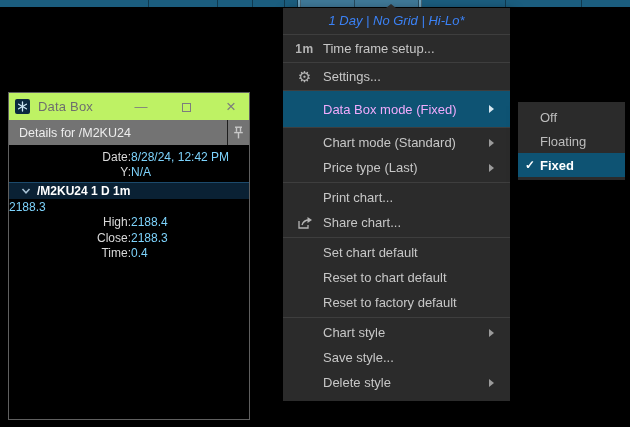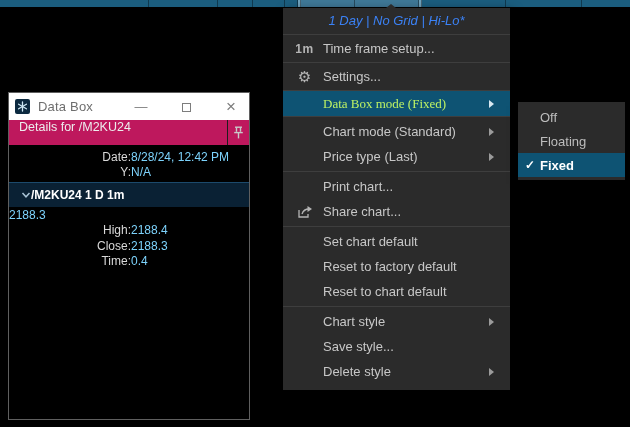--- a/index.html
+++ b/index.html
@@ -9,58 +9,58 @@
 
   
   .topbar{position:absolute;left:0;top:0;width:630px;height:7px;display:flex;background:#1b5d7e;}
   .tseg{height:100%;border-right:1px solid rgba(0,0,0,.38);}
   .tseg.lit{background:#3f7897;}
   .tseg.cap{background:#6fa1bc;}
 
   
   .databox{position:absolute;left:8px;top:92px;width:242px;height:328px;background:#000;
            border:1px solid #5f5f5f;display:flex;flex-direction:column;}
-  .titlebar{height:27px;background:#ffffff;display:flex;align-items:center;padding:0 10px 0 6px;flex:none;}
+  .titlebar{height:27px;background:#bef264;display:flex;align-items:center;padding:0 10px 0 6px;flex:none;}
   .appicon{width:15px;height:15px;margin-right:8px;flex:none;display:block;}
   .wtitle{font-size:13px;color:#6e6e6e;letter-spacing:.2px;}
   .wcontrols{margin-left:auto;display:flex;gap:29px;align-items:center;}
   .winbtn{width:16px;text-align:center;color:#7d7d7d;font-size:13px;line-height:27px;cursor:default;}
   .winbtn.close{font-size:17px;}
   .maxsq{display:inline-block;width:9px;height:9px;border:1px solid #7d7d7d;vertical-align:middle;}
 
-  .detailsrow{height:25px;background:#be185d;display:flex;flex:none;
+  .detailsrow{height:25px;background:#737373;display:flex;align-items:center;flex:none;
               font-size:12.5px;color:#ededed;padding-left:10px;}
   .vdiv{margin-left:auto;width:1px;height:100%;background:#1d1d1d;}
   .pinbtn{width:21px;height:100%;display:flex;align-items:center;justify-content:center;}
 
   .dbbody{flex:1;display:flex;flex-direction:column;font-size:12px;padding-top:4px;}
   .dbrow{display:grid;grid-template-columns:122px 1fr;height:15.5px;align-items:center;flex:none;}
   .dbrow .lbl{text-align:right;color:#d9d9d9;}
   .dbrow .val{text-align:left;color:#7dd3fc;padding-right:3px;}
-  .sectionhdr{height:25px;margin-top:2px;background:#0a2134;border-top:1px solid #1c4a6c;flex:none;
-              display:flex;align-items:center;padding-left:12px;
+  .sectionhdr{height:17px;margin-top:2px;background:#0a2134;border-top:1px solid #1c4a6c;flex:none;
+              display:flex;align-items:center;gap:6px;padding-left:12px;
               color:#fff;font-weight:bold;font-size:12px;}
 
   
   .menu{position:absolute;left:283px;top:8px;width:227px;background:#2b2b2b;
         box-shadow:3px 4px 10px rgba(0,0,0,.75);padding-bottom:4px;font-size:13px;color:#c7c7c7;}
   .menu::before{content:"";position:absolute;top:-4px;left:103px;width:0;height:0;
         border-left:5px solid transparent;border-right:5px solid transparent;border-bottom:4px solid #2b2b2b;}
   .mheader{height:26px;line-height:26px;text-align:center;font-style:italic;color:#3b82f6;}
   .msep{height:1px;background:#3e3e3e;}
   .mitem{position:relative;height:27px;display:flex;align-items:center;padding-left:40px;cursor:default;}
   .mgroup{padding:2px 0;}
   .mgroup .mitem{height:25px;}
   .micon{position:absolute;left:9px;width:25px;text-align:center;color:#b5b5b5;display:flex;
          align-items:center;justify-content:center;}
   .micon.onem{font-size:12px;font-weight:bold;letter-spacing:.5px;}
   .micon.gear{font-size:15px;}
   .marrow{position:absolute;right:16px;width:0;height:0;
           border-left:5px solid #9b9b9b;border-top:4px solid transparent;border-bottom:4px solid transparent;}
-  .mitem.hl{background:#0e5373;color:#bef264;height:25px;font-family:Liberation Serif, serif;}
+  .mitem.hl{background:#0e5373;color:#f0abfc;height:36px;}
   .mitem.hl .marrow{border-left-color:#d8e8f1;}
 
   
   .submenu{position:absolute;left:518px;top:102px;width:107px;background:#2b2b2b;
            box-shadow:3px 4px 10px rgba(0,0,0,.75);padding:3px 0;font-size:13px;color:#bdbdbd;}
   .smitem{position:relative;height:24px;display:flex;align-items:center;padding-left:22px;cursor:default;}
   .smitem.sel{background:#0e5373;color:#fff;font-weight:bold;}
   .smcheck{position:absolute;left:5px;width:14px;text-align:center;font-size:12px;font-weight:bold;color:#fff;}
 </style>
 </head>
@@ -201,24 +201,24 @@
         <span>Share chart...</span>
       </div>
     </div>
     <div class="msep"></div>
 
     <div class="mgroup">
       <div class="mitem">
         <span>Set chart default</span>
       </div>
       <div class="mitem">
+        <span>Reset to chart default</span>
+      </div>
+      <div class="mitem">
         <span>Reset to factory default</span>
-      </div>
-      <div class="mitem">
-        <span>Reset to chart default</span>
       </div>
     </div>
     <div class="msep"></div>
 
     <div class="mgroup">
       <div class="mitem">
         <span>Chart style</span>
         <span class="marrow"></span>
       </div>
       <div class="mitem">

